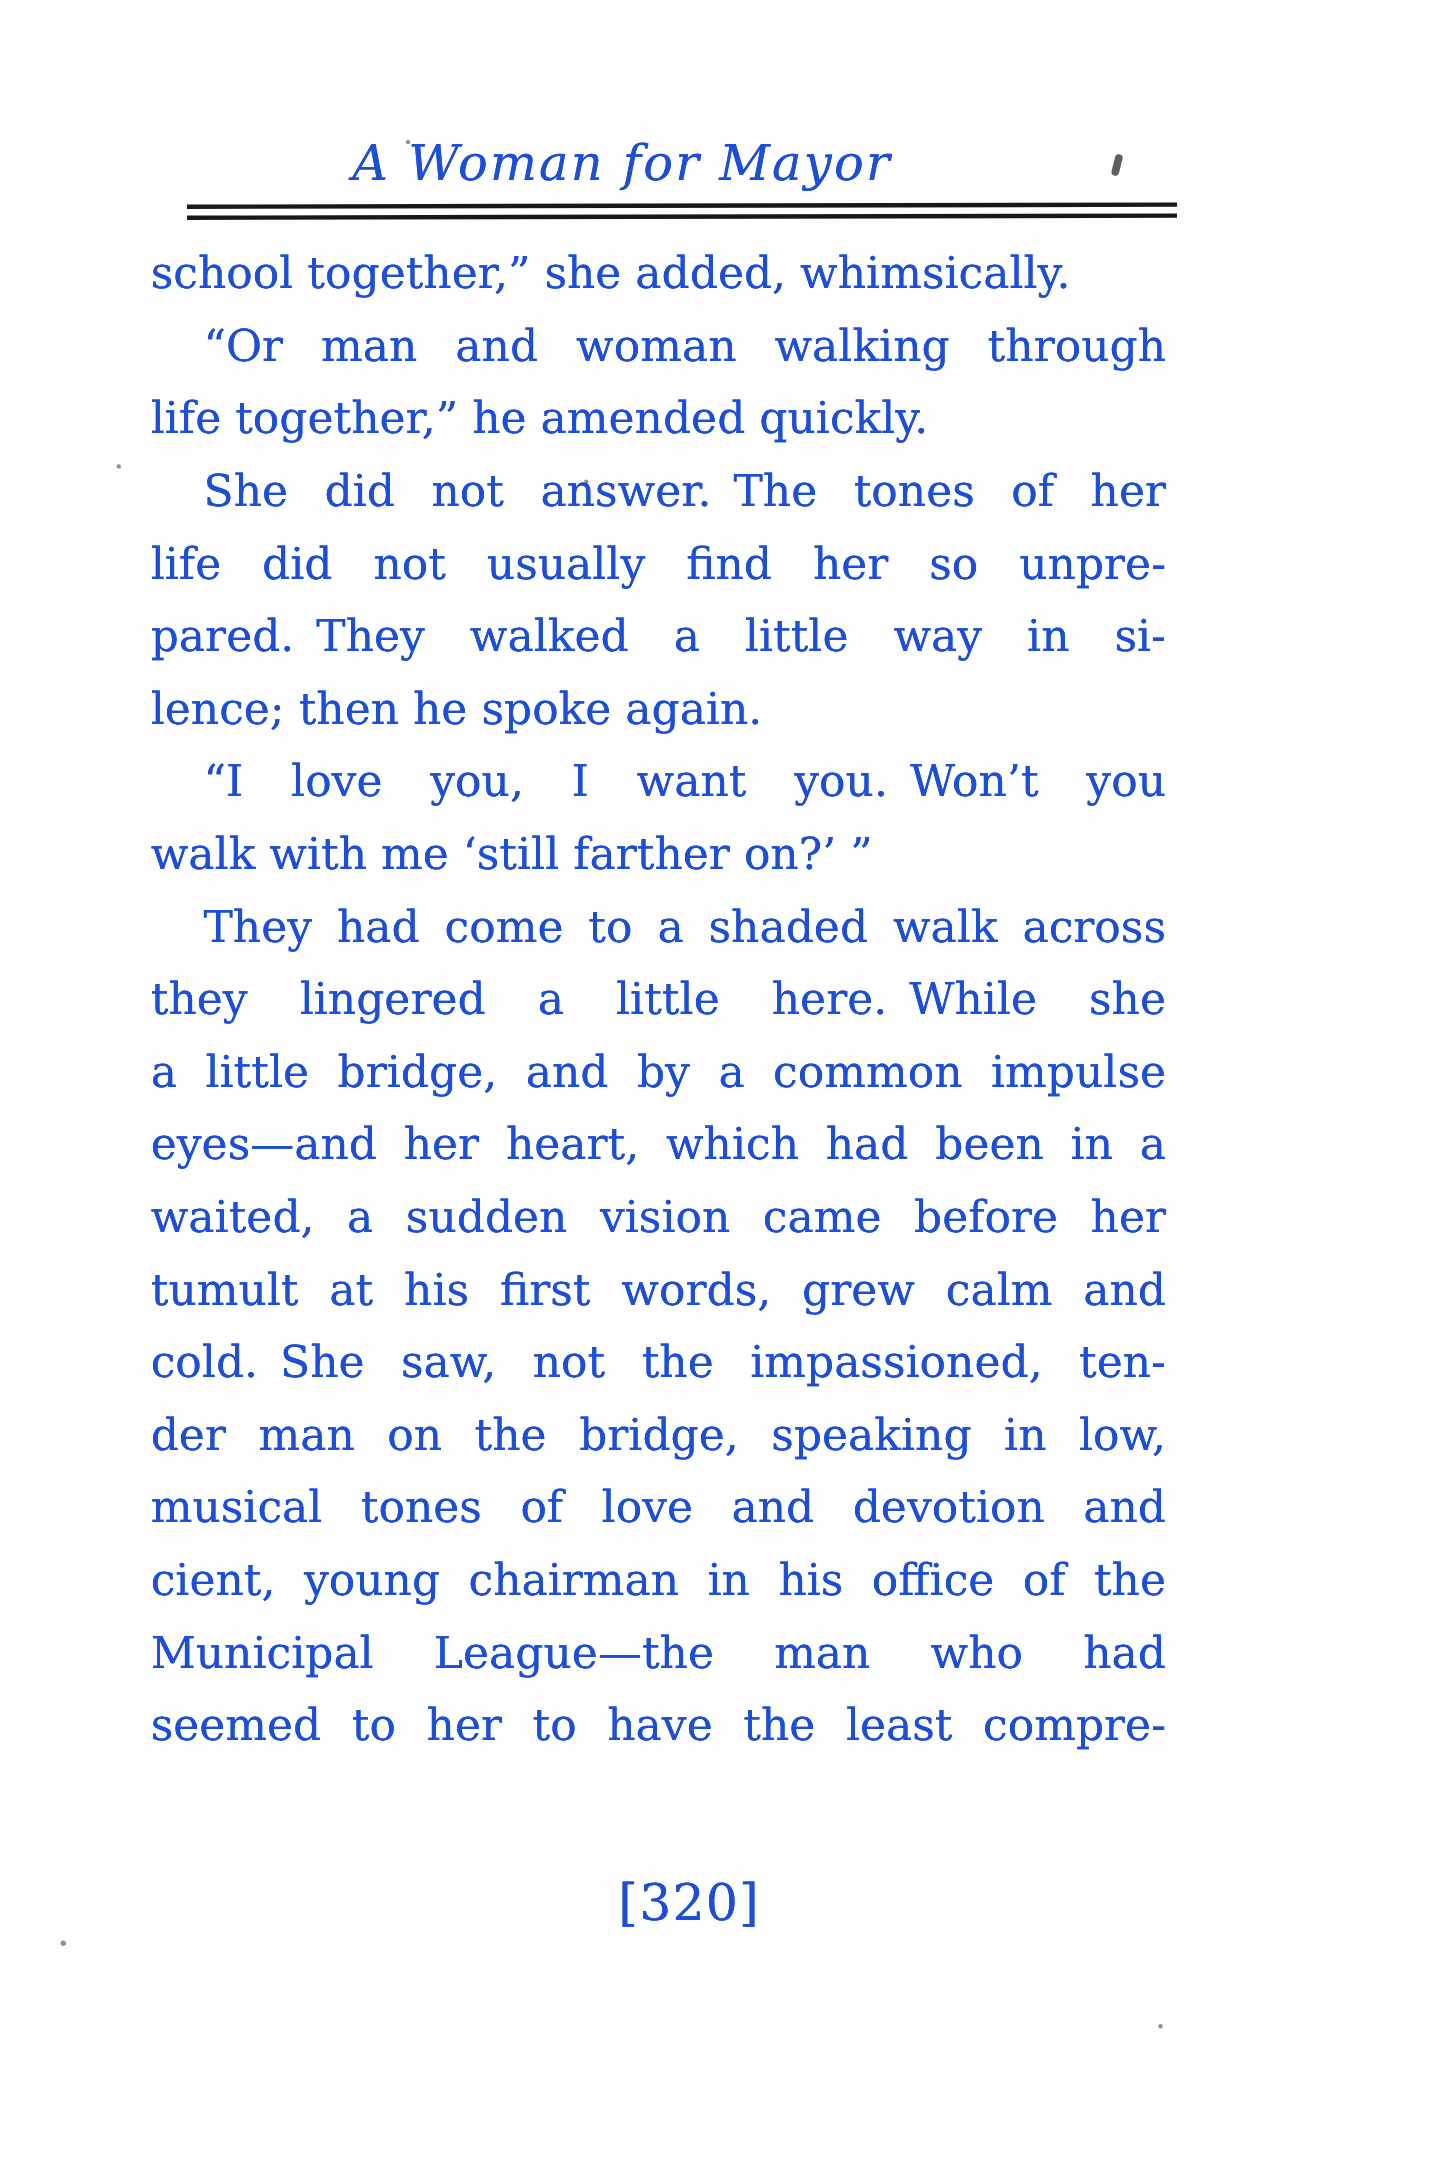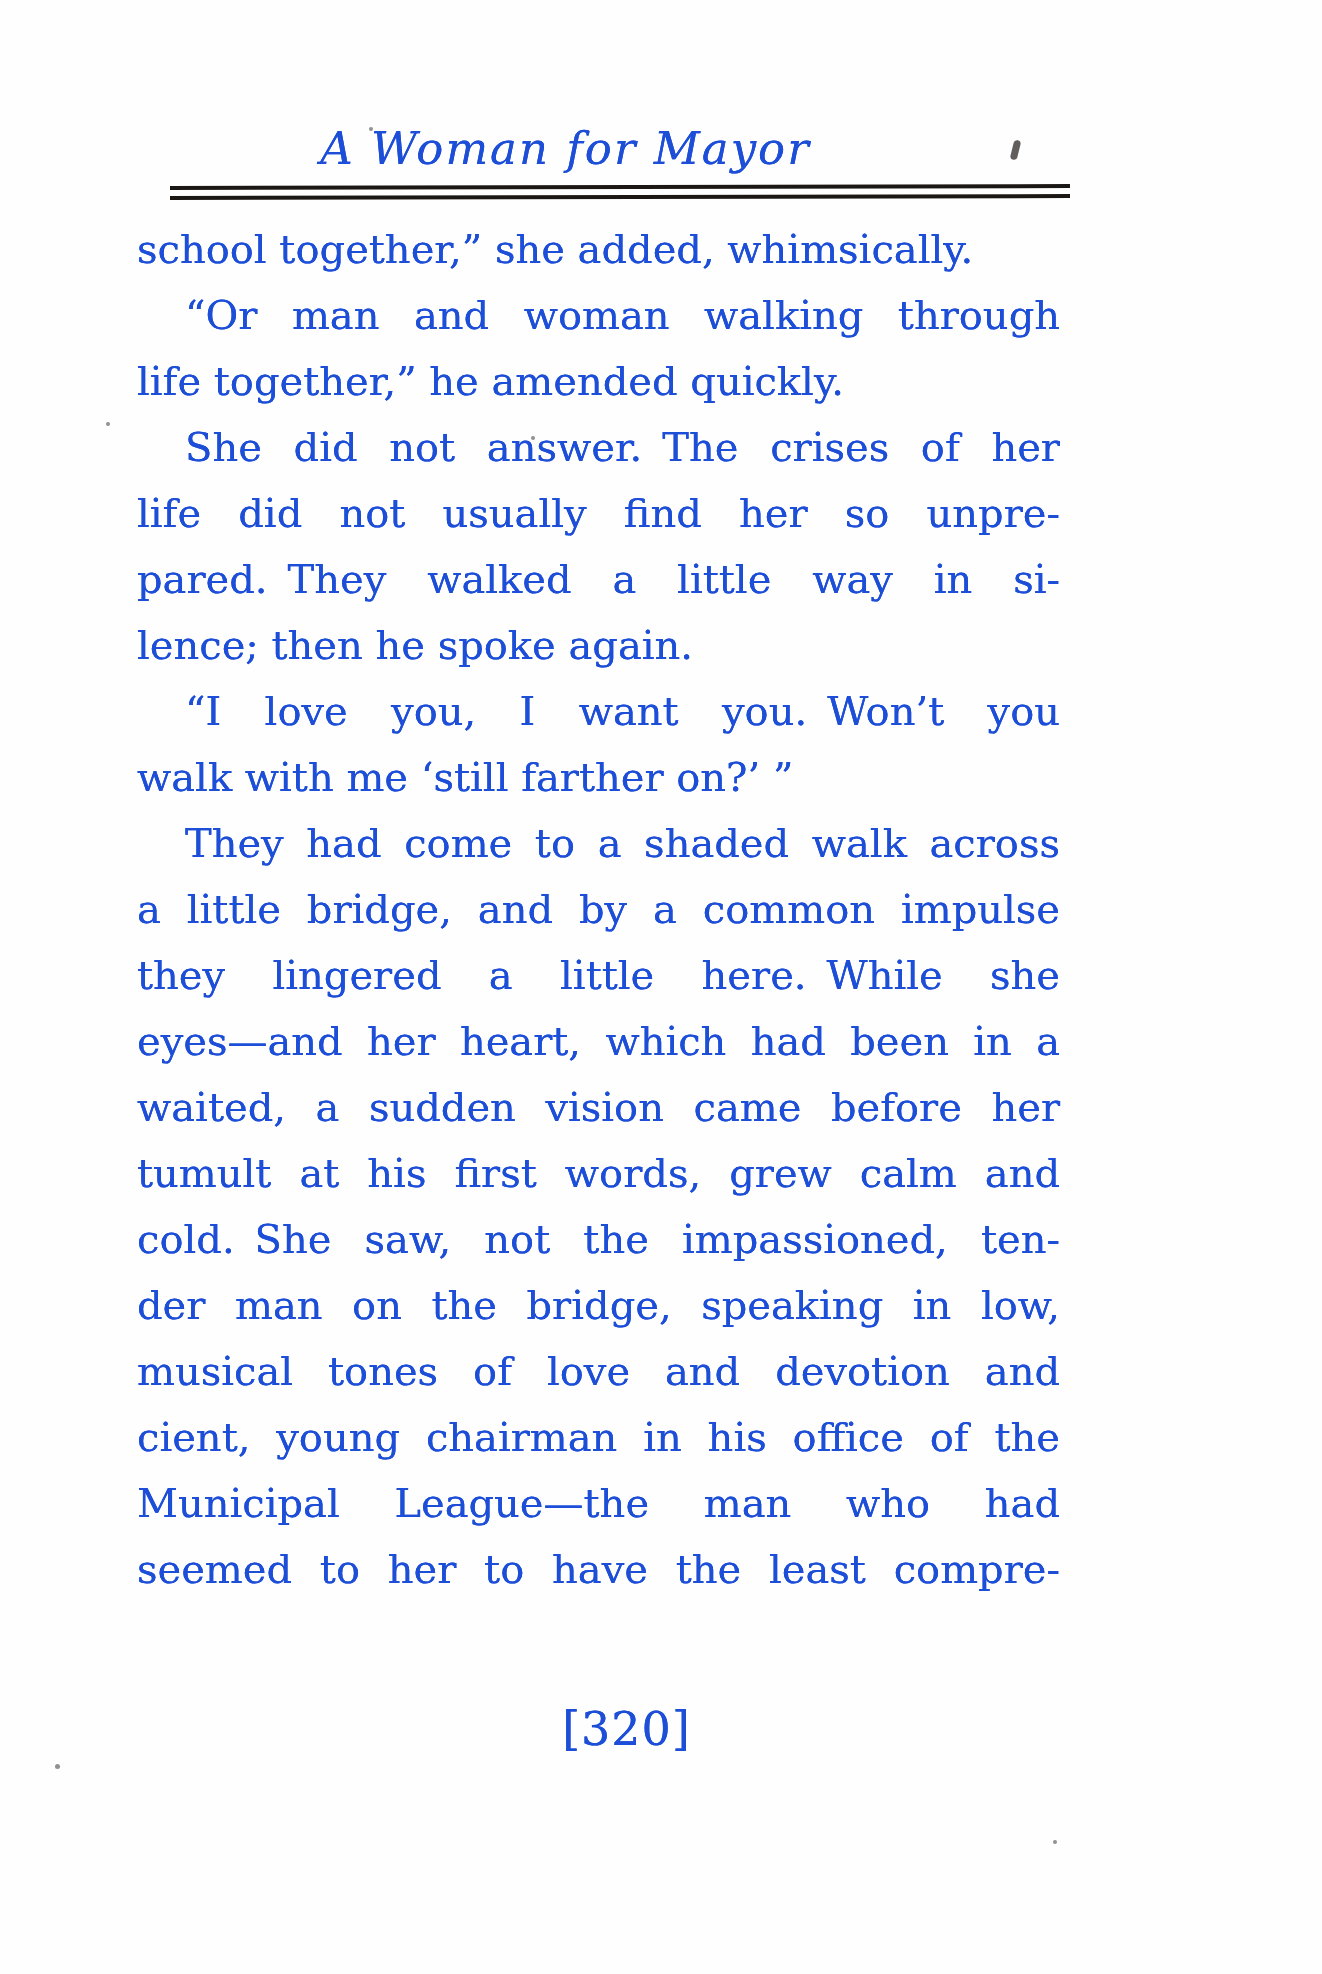--- a/index.html
+++ b/index.html
@@ -96,29 +96,29 @@
 <div class="page">
 
   <div class="page-title">A Woman for Mayor</div>
 
   <div class="double-rule"></div>
 
   <main class="body-block">
       <div class="line para-end">school together,” she added, whimsically.</div>
       <div class="line indent">“Or man and woman walking through</div>
       <div class="line para-end">life together,” he amended quickly.</div>
-      <div class="line indent">She did not answer. The crises of her</div>
+      <div class="line indent">She did not answer. The tones of her</div>
       <div class="line">life did not usually find her so unpre-</div>
       <div class="line">pared. They walked a little way in si-</div>
       <div class="line para-end">lence; then he spoke again.</div>
       <div class="line indent">“I love you, I want you. Won’t you</div>
       <div class="line para-end">walk with me ‘still farther on?’ ”</div>
       <div class="line indent">They had come to a shaded walk across</div>
+      <div class="line">they lingered a little here. While she</div>
       <div class="line">a little bridge, and by a common impulse</div>
-      <div class="line">they lingered a little here. While she</div>
       <div class="line">eyes—and her heart, which had been in a</div>
       <div class="line">waited, a sudden vision came before her</div>
       <div class="line">tumult at his first words, grew calm and</div>
       <div class="line">cold. She saw, not the impassioned, ten-</div>
       <div class="line">der man on the bridge, speaking in low,</div>
       <div class="line">musical tones of love and devotion and</div>
       <div class="line">cient, young chairman in his office of the</div>
       <div class="line">Municipal League—the man who had</div>
       <div class="line">seemed to her to have the least compre-</div>
     </main>

